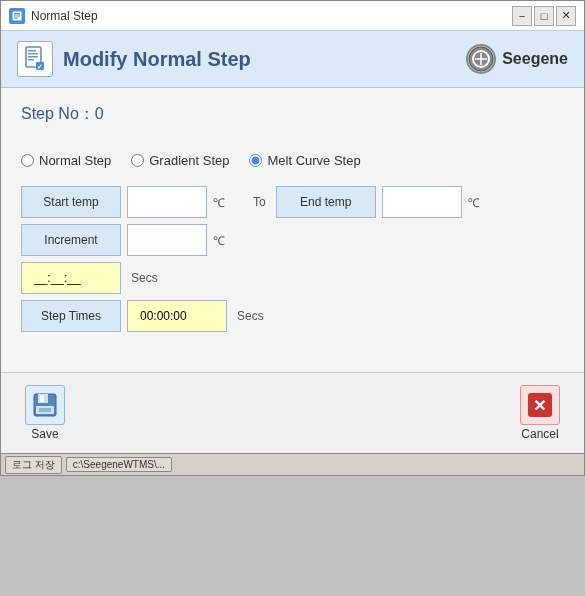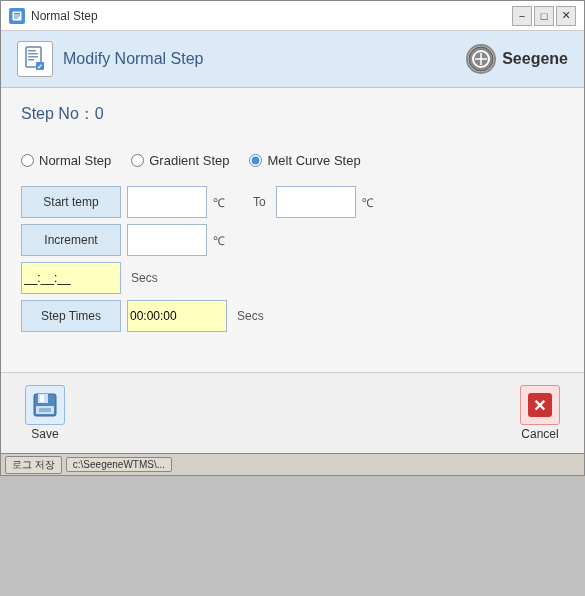--- a/index.html
+++ b/index.html
@@ -92,22 +92,22 @@
       height: 36px;
       background: #fff;
       border: 1px solid #aaa;
       border-radius: 3px;
       display: flex;
       align-items: center;
       justify-content: center;
     }
 
     .header-title {
-      font-size: 16px;
-      font-weight: 400;
+      font-size: 20px;
+      font-weight: 700;
       color: #3a5a8a;
     }
 
     .seegene-logo {
       display: flex;
       align-items: center;
       gap: 6px;
     }
 
     .seegene-circle {
@@ -187,21 +187,21 @@
       font-size: 12px;
       color: #333;
       font-weight: 500;
       flex-shrink: 0;
     }
 
     .field-input {
       width: 80px;
       height: 32px;
       border: 1px solid #a0b8d0;
-      padding: 0 2px;
+      padding: 0 12px;
       font-size: 12px;
       background: #fff;
       outline: none;
     }
 
     .field-input.time-input {
       width: 100px;
       background: #ffffc0;
     }
 
@@ -387,20 +387,21 @@
       </label>
     </div>
 
     <div class="form-grid">
 
       <div class="form-row">
         <div class="field-label">Start temp</div>
         <input type="text" class="field-input" value="" style="">
         <span class="unit-label">℃</span>
         <span class="to-label">To</span>
+        <div class="end-temp-label">End temp</div>
         <input type="text" class="field-input" value="" style="">
         <span class="unit-label">℃</span>
       </div>
 
       <div class="form-row">
         <div class="field-label">Increment</div>
         <input type="text" class="field-input" value="" style="">
         <span class="unit-label">℃</span>
       </div>
 

